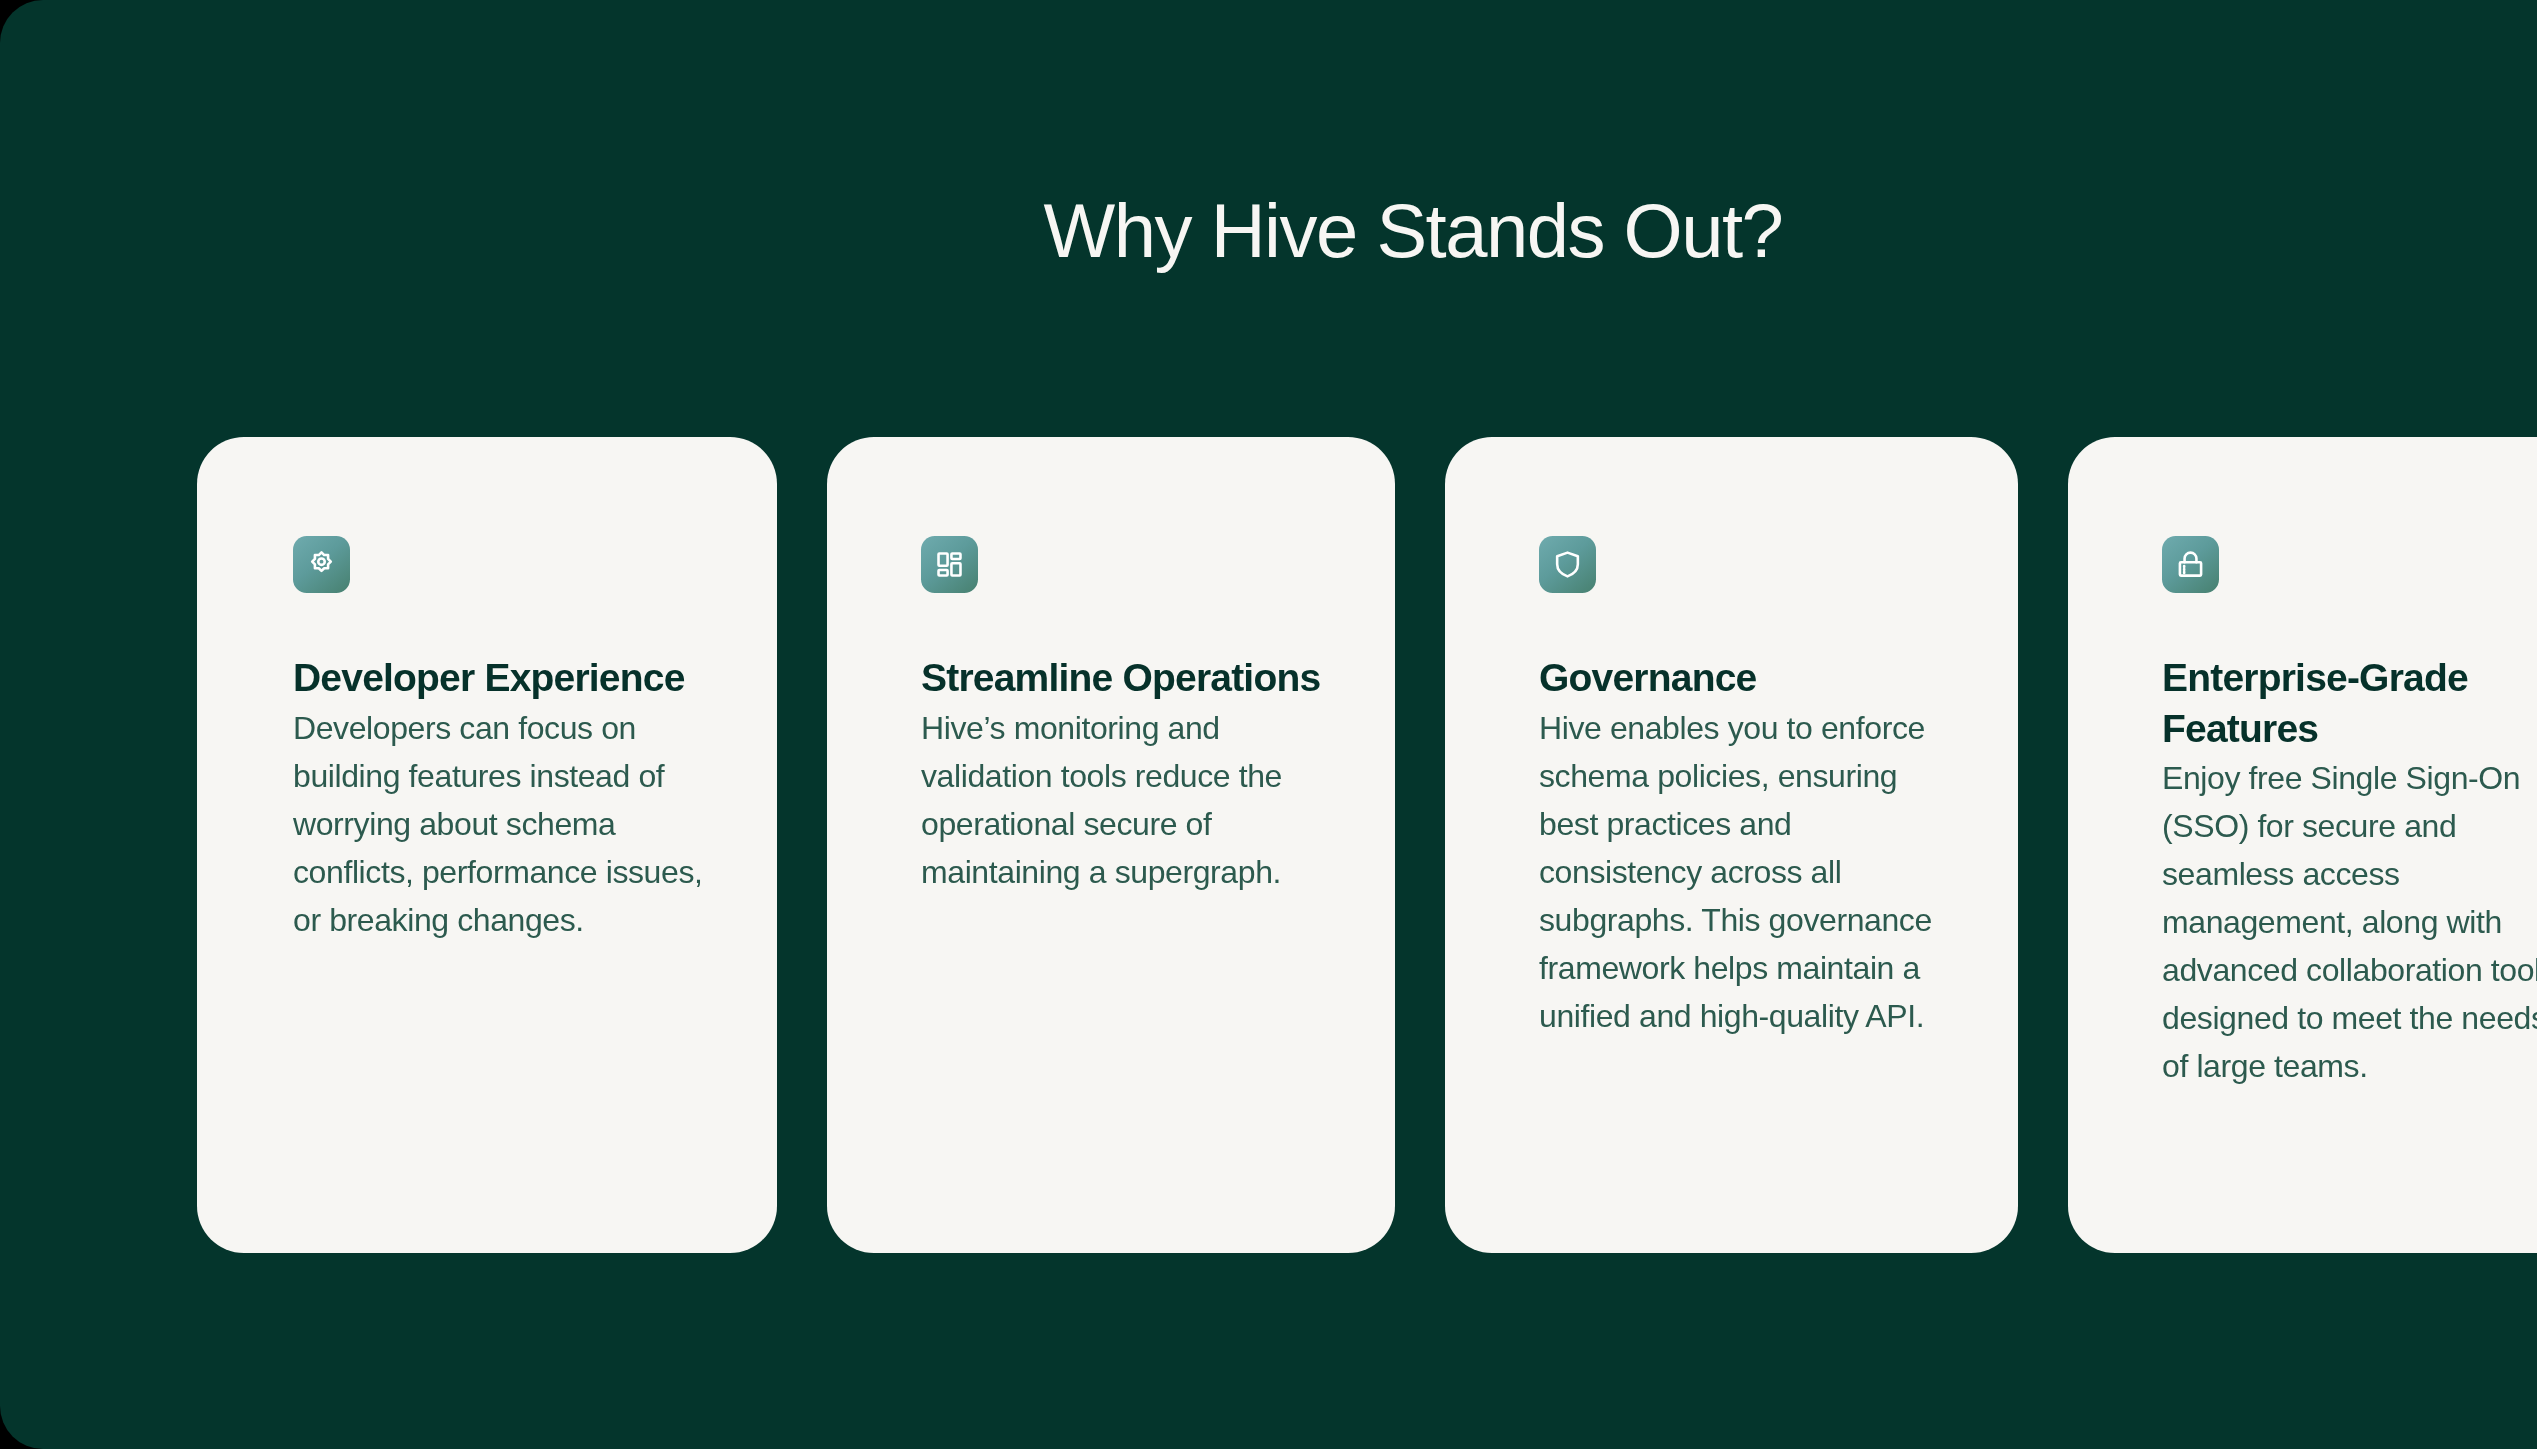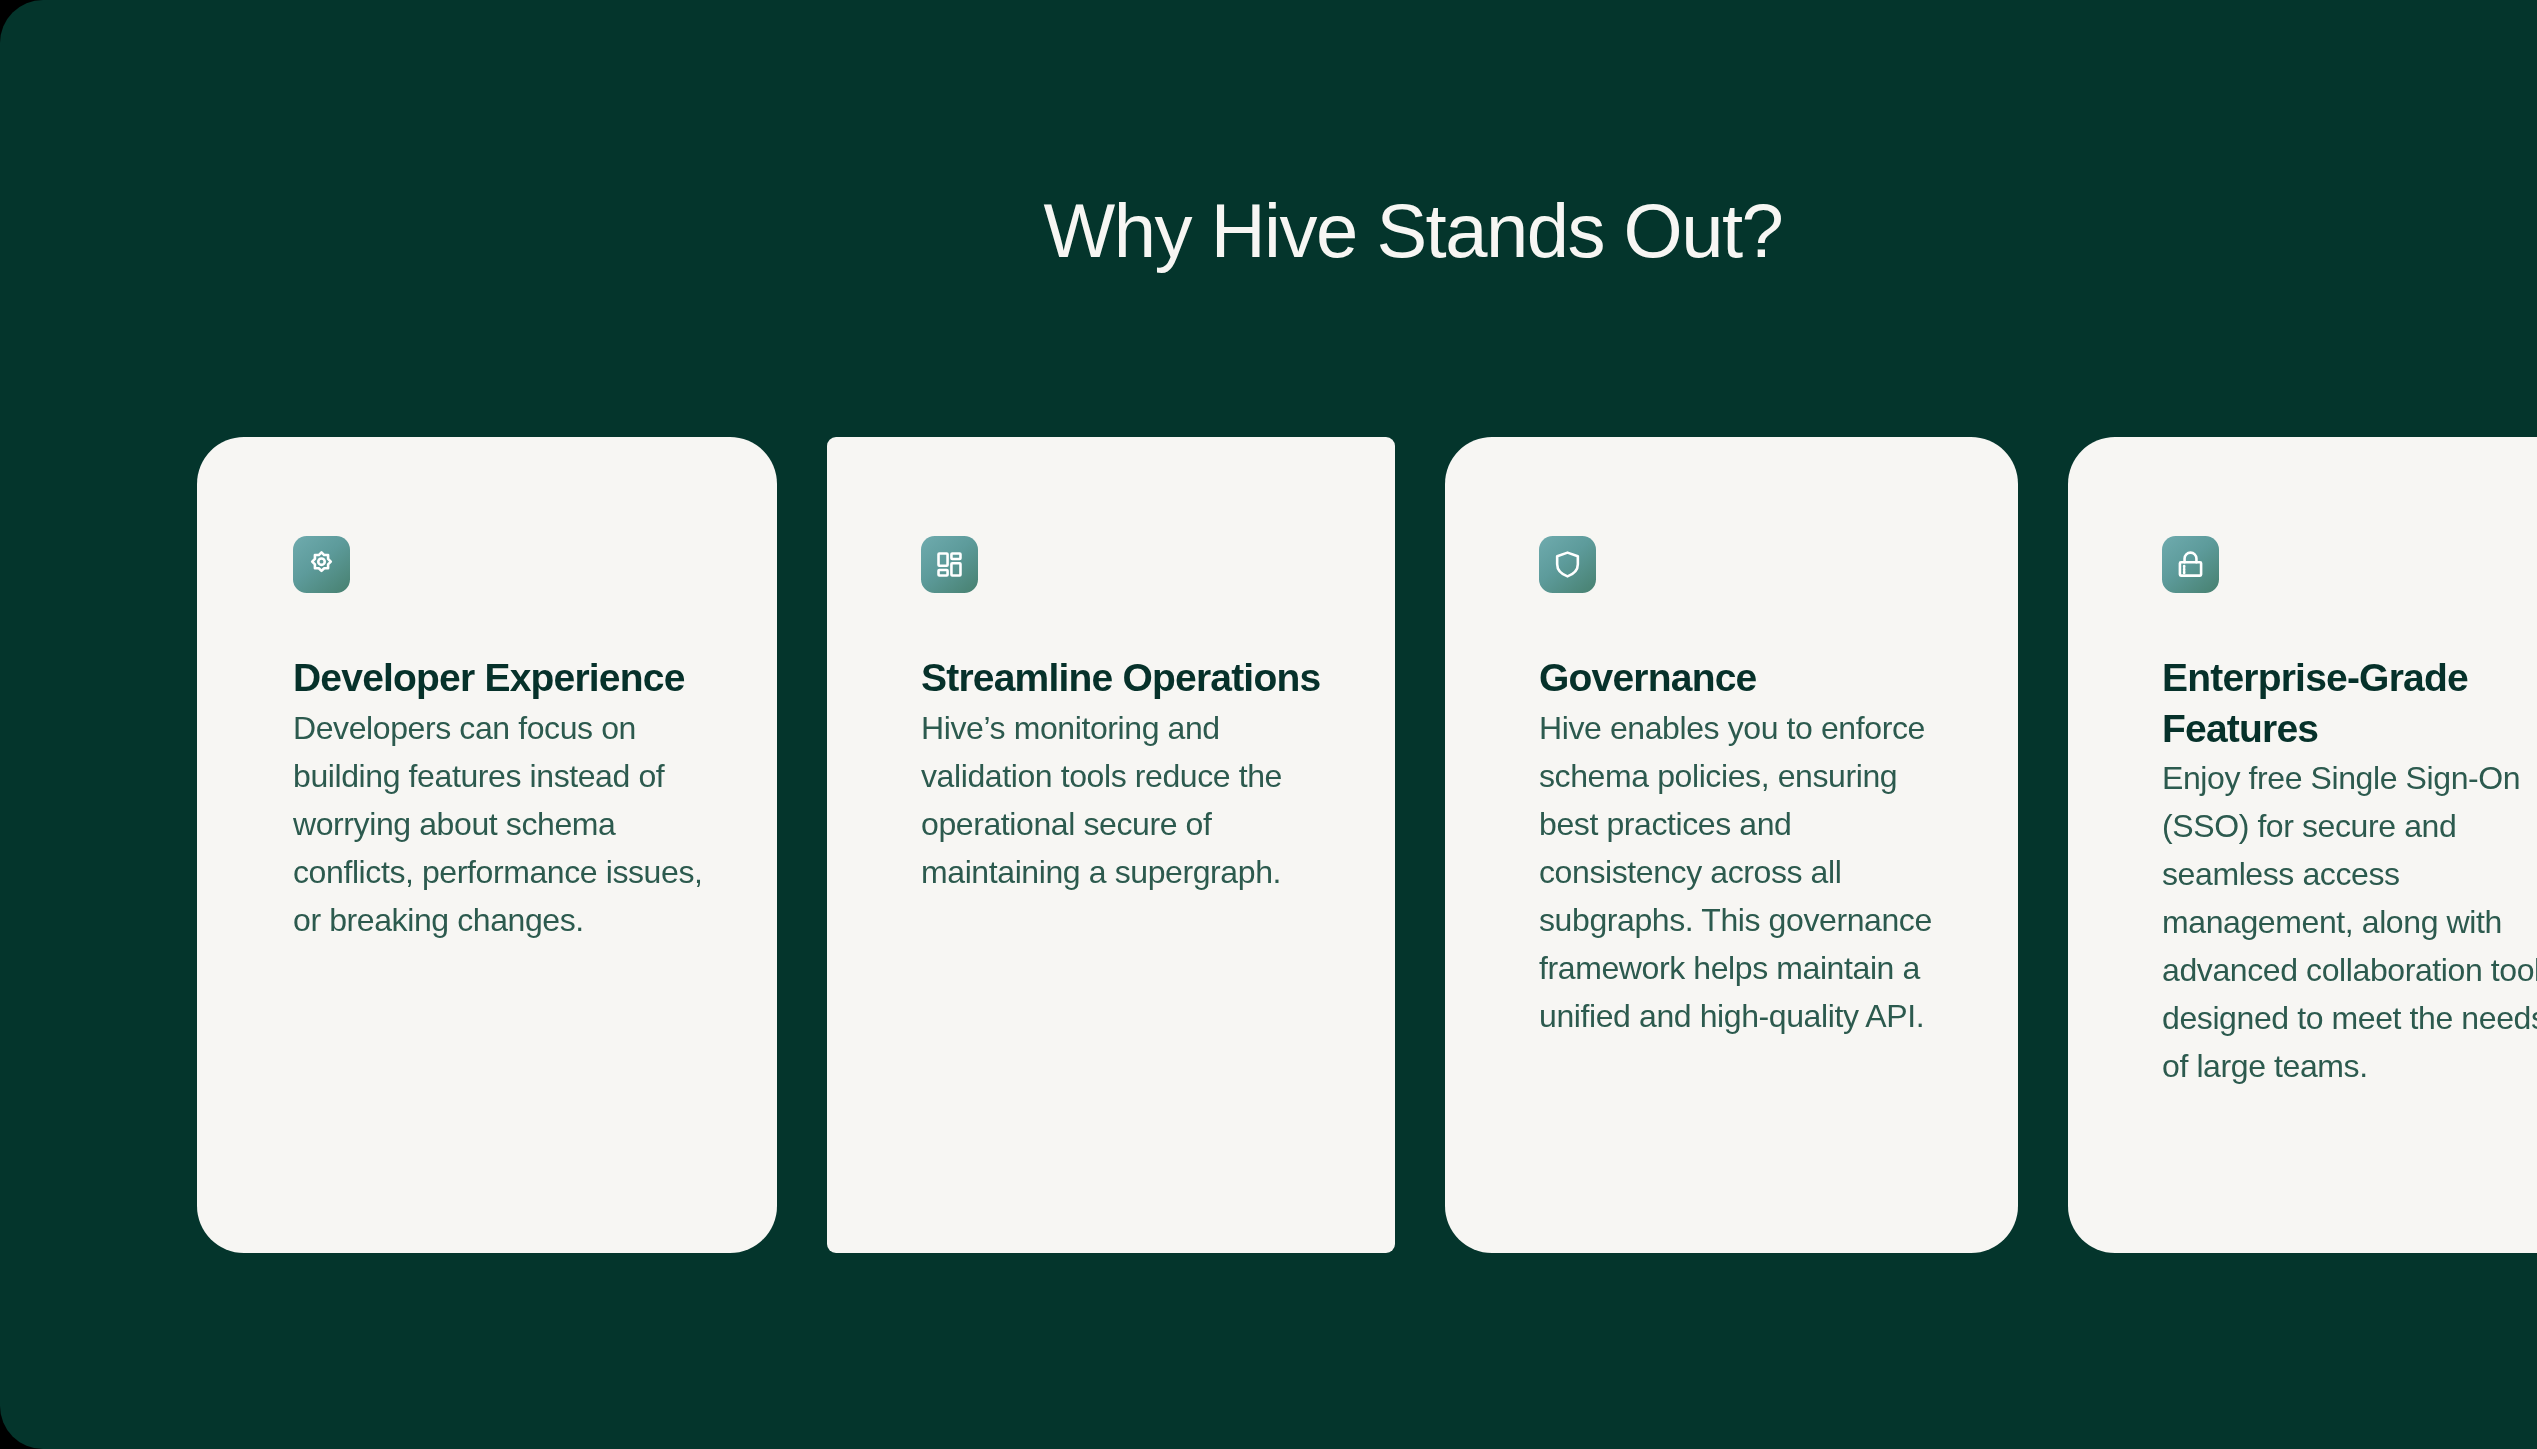--- a/index.html
+++ b/index.html
@@ -87,21 +87,21 @@
   .card-body {
     font-size: 32px;
     line-height: 1.50;
     font-weight: 400;
     letter-spacing: -0.4px;
     color: #2c5a4e;
   }
 
   
   .card:nth-child(1) { padding-left: 96px; padding-right: 66px; }
-  .card:nth-child(2) { padding-left: 94px; padding-right: 56px; border-radius: 9px; }
+  .card:nth-child(2) { padding-left: 94px; padding-right: 56px; }
   .card:nth-child(3) { padding-left: 94px; padding-right: 61px; }
   .card:nth-child(4) { padding-left: 94px; padding-right: 51px; }
 </style>
 </head>
 <body>
 
 <div class="page">
 
   <h2 class="section-title">Why Hive Stands Out?</h2>
 

